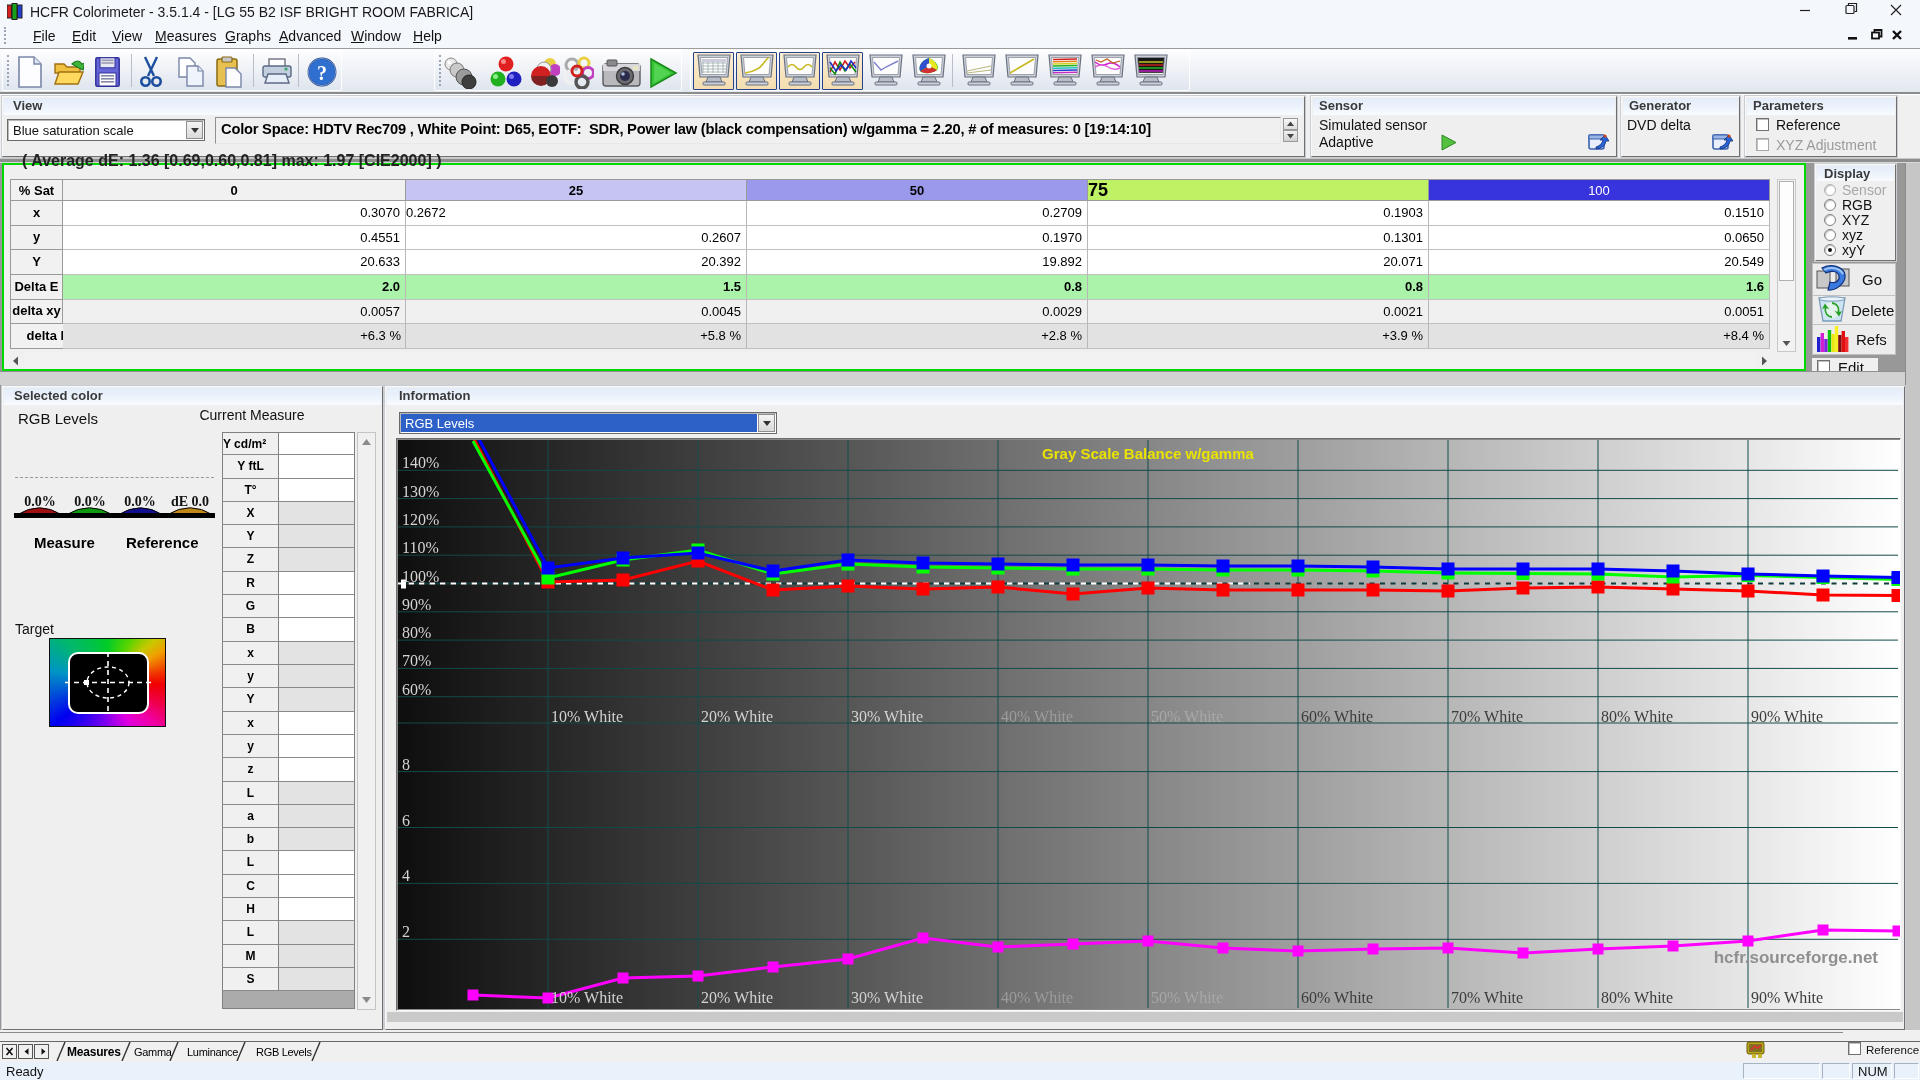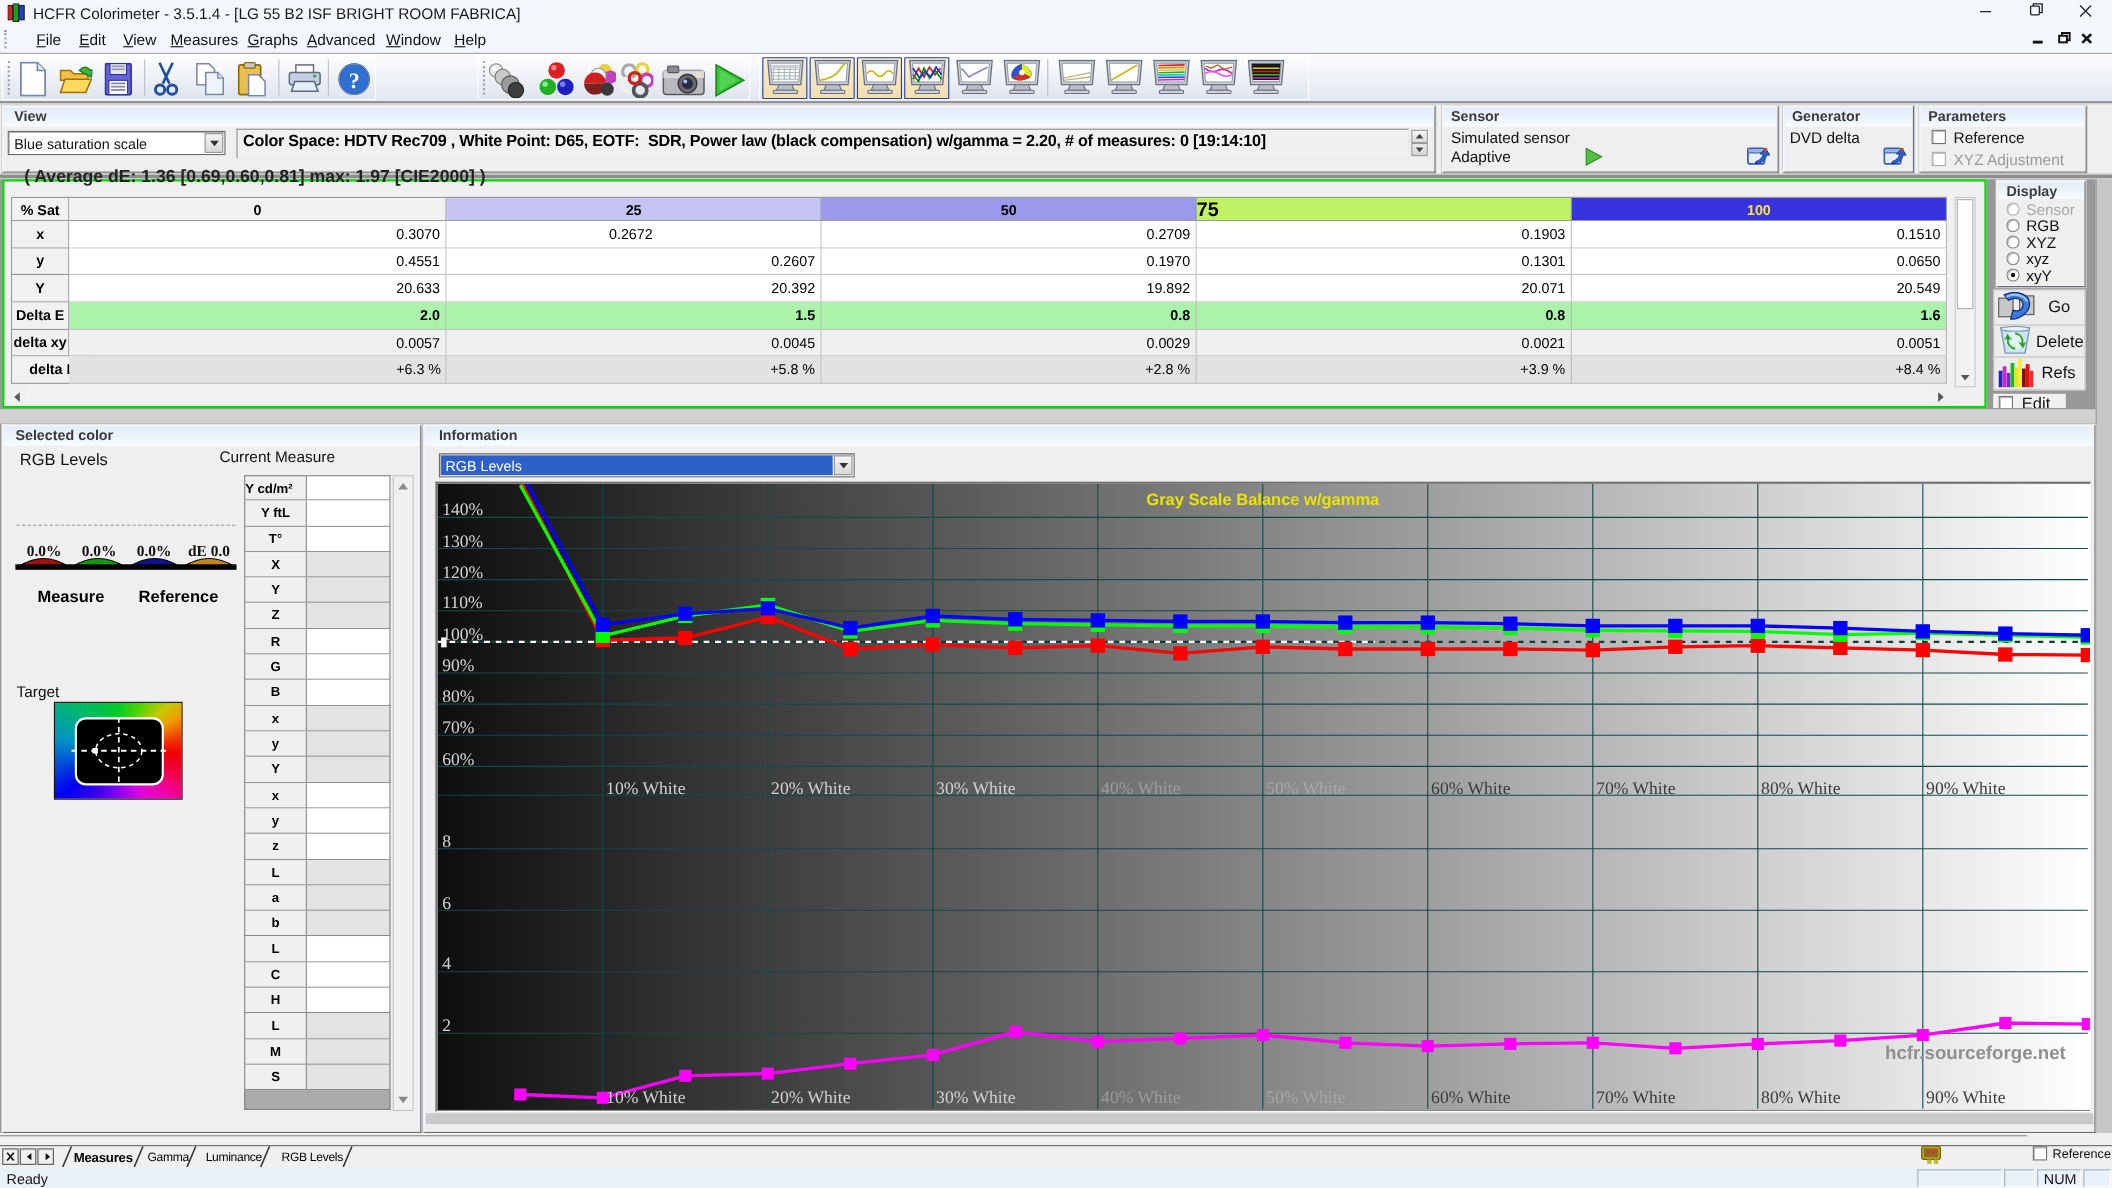--- a/index.html
+++ b/index.html
@@ -345,24 +345,24 @@
 <div class="abs" style="left:0;top:158px;width:1920px;height:5px;background:#8e8e8e;border-top:1px solid #c8c8c8;border-bottom:1px solid #d8d8d8;"></div>
 <div class="abs" style="left:0;top:163px;width:1905px;height:877px;background:#989898;"></div>
 <div class="abs" style="left:1905px;top:163px;width:15px;height:877px;background:#c6c6c6;border-left:1px solid #8a8a8a;"></div>
 <div class="abs" style="left:2px;top:163px;width:1804px;height:208px;background:#f0f0f0;border:2px solid #00d800;"></div>
 <div class="abs" style="left:22px;top:152px;width:1600px;height:13px;font-size:16px;font-weight:bold;color:#222;">( Average dE: 1.36 [0.69,0.60,0.81] max: 1.97 [CIE2000] )</div>
 <div class="abs" style="left:10px;top:179px;width:53px;height:22px;background:#f1f1f1;border:1px solid #9a9a9a;font-size:13px;font-weight:bold;color:#000;text-align:center;line-height:21px;">% Sat</div>
 <div class="abs" style="left:63px;top:179px;width:343px;height:22px;background:#f1f1f1;border:1px solid #9a9a9a;border-left:none;font-size:13px;font-weight:bold;color:#000;text-align:center;line-height:21px;">0</div>
 <div class="abs" style="left:406px;top:179px;width:341px;height:22px;background:#c5c4f3;border:1px solid #9a9a9a;border-left:none;font-size:13px;font-weight:bold;color:#000;text-align:center;line-height:21px;">25</div>
 <div class="abs" style="left:747px;top:179px;width:341px;height:22px;background:#9b99ec;border:1px solid #9a9a9a;border-left:none;font-size:13px;font-weight:bold;color:#000;text-align:center;line-height:21px;">50</div>
 <div class="abs" style="left:1088px;top:179px;width:341px;height:22px;background:#bef264;border:1px solid #9a9a9a;border-left:none;font-size:18px;font-weight:bold;color:#000;text-align:left;line-height:21px;">75</div>
-<div class="abs" style="left:1429px;top:179px;width:341px;height:22px;background:#3734dd;border:1px solid #9a9a9a;border-left:none;font-size:13px;font-weight:bold;color:#fde047;text-align:center;line-height:21px;">100</div>
+<div class="abs" style="left:1429px;top:179px;width:341px;height:22px;background:#3734dd;border:1px solid #9a9a9a;border-left:none;font-size:13px;font-weight:normal;color:#ffffff;text-align:center;line-height:21px;">100</div>
 <div class="abs" style="left:10px;top:201px;width:53px;height:25px;background:#f1f1f1;border:1px solid #9a9a9a;border-top:none;font-size:13px;font-weight:bold;color:#000;text-align:center;line-height:23px;">x</div>
 <div class="abs" style="left:63px;top:201px;width:343px;height:25px;background:#ffffff;border-right:1px solid #b8b8b8;border-bottom:1px solid #c0c0c0;font-size:13px;font-weight:normal;color:#000;text-align:right;line-height:24px;padding-right:5px;">0.3070</div>
-<div class="abs" style="left:406px;top:201px;width:341px;height:25px;background:#ffffff;border-right:1px solid #b8b8b8;border-bottom:1px solid #c0c0c0;font-size:13px;font-weight:normal;color:#000;text-align:center;line-height:24px;padding-right:5px;">0.2672</div>
+<div class="abs" style="left:406px;top:201px;width:341px;height:25px;background:#ffffff;border-right:1px solid #b8b8b8;border-bottom:1px solid #c0c0c0;font-size:13px;font-weight:normal;color:#000;text-align:left;line-height:24px;padding-right:5px;">0.2672</div>
 <div class="abs" style="left:747px;top:201px;width:341px;height:25px;background:#ffffff;border-right:1px solid #b8b8b8;border-bottom:1px solid #c0c0c0;font-size:13px;font-weight:normal;color:#000;text-align:right;line-height:24px;padding-right:5px;">0.2709</div>
 <div class="abs" style="left:1088px;top:201px;width:341px;height:25px;background:#ffffff;border-right:1px solid #b8b8b8;border-bottom:1px solid #c0c0c0;font-size:13px;font-weight:normal;color:#000;text-align:right;line-height:24px;padding-right:5px;">0.1903</div>
 <div class="abs" style="left:1429px;top:201px;width:341px;height:25px;background:#ffffff;border-right:1px solid #b8b8b8;border-bottom:1px solid #c0c0c0;font-size:13px;font-weight:normal;color:#000;text-align:right;line-height:24px;padding-right:5px;">0.1510</div>
 <div class="abs" style="left:10px;top:226px;width:53px;height:24px;background:#f1f1f1;border:1px solid #9a9a9a;border-top:none;font-size:13px;font-weight:bold;color:#000;text-align:center;line-height:22px;">y</div>
 <div class="abs" style="left:63px;top:226px;width:343px;height:24px;background:#ffffff;border-right:1px solid #b8b8b8;border-bottom:1px solid #c0c0c0;font-size:13px;font-weight:normal;color:#000;text-align:right;line-height:23px;padding-right:5px;">0.4551</div>
 <div class="abs" style="left:406px;top:226px;width:341px;height:24px;background:#ffffff;border-right:1px solid #b8b8b8;border-bottom:1px solid #c0c0c0;font-size:13px;font-weight:normal;color:#000;text-align:right;line-height:23px;padding-right:5px;">0.2607</div>
 <div class="abs" style="left:747px;top:226px;width:341px;height:24px;background:#ffffff;border-right:1px solid #b8b8b8;border-bottom:1px solid #c0c0c0;font-size:13px;font-weight:normal;color:#000;text-align:right;line-height:23px;padding-right:5px;">0.1970</div>
 <div class="abs" style="left:1088px;top:226px;width:341px;height:24px;background:#ffffff;border-right:1px solid #b8b8b8;border-bottom:1px solid #c0c0c0;font-size:13px;font-weight:normal;color:#000;text-align:right;line-height:23px;padding-right:5px;">0.1301</div>
 <div class="abs" style="left:1429px;top:226px;width:341px;height:24px;background:#ffffff;border-right:1px solid #b8b8b8;border-bottom:1px solid #c0c0c0;font-size:13px;font-weight:normal;color:#000;text-align:right;line-height:23px;padding-right:5px;">0.0650</div>
 <div class="abs" style="left:10px;top:250px;width:53px;height:25px;background:#f1f1f1;border:1px solid #9a9a9a;border-top:none;font-size:13px;font-weight:bold;color:#000;text-align:center;line-height:23px;">Y</div>

